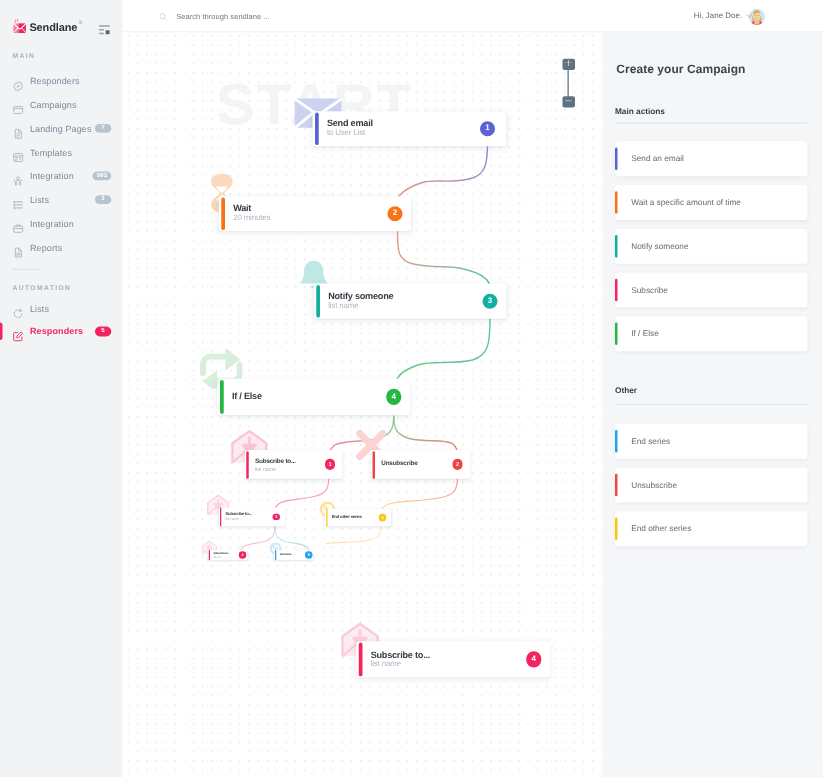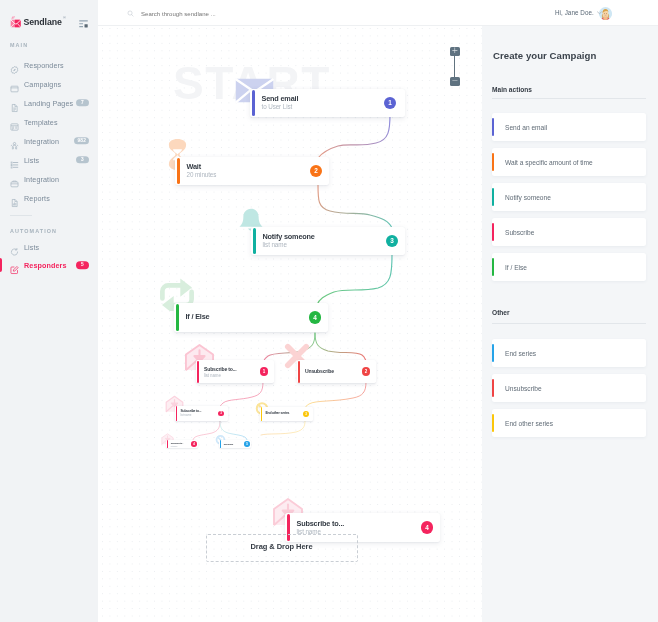--- a/index.html
+++ b/index.html
@@ -400,23 +400,20 @@
         <div class="bar" style="background: rgb(38, 163, 232); left: 0.9px; width: 1.17px; top: 0.2px; bottom: 0.2px;"></div>
         <div class="ttl" style="left: 4.8px; font-size: 2.19px; top: 2.7px;">End series</div>
         <div class="badge" style="background: rgb(38, 163, 232); left: 25.2px; top: 1.2px; width: 5.6px; height: 5.6px; font-size: 2.88px;">5</div>
       </div>
       <div class="node" style="left: 187px; top: 487px; width: 155px; height: 29px; border-radius: 2.5px; box-shadow: rgba(80, 95, 120, 0.11) 0px 1.5px 5px, rgba(80, 95, 120, 0.05) 0px 0.4px 1px;">
         <div class="bar" style="background: rgb(244, 36, 94); left: 2px; width: 2.6px; top: 0.6px; bottom: 0.6px;"></div>
         <div class="ttl" style="left: 11.5px; font-size: 7.3px; top: 6.5px;">Subscribe to...</div>
         <div class="sub" style="left: 11.5px; font-size: 6.3px; top: 15.7px;">list name</div>
         <div class="badge" style="background: rgb(244, 36, 94); left: 135.8px; top: 8.3px; width: 12.4px; height: 12.4px; font-size: 6.4px;">4</div>
       </div>
-      <div id="dropzone">
-        <span>Drag &amp; Drop Here</span>
-      </div>
       <div id="zoomctl">
         <div id="zline"></div>
         <div class="zbtn" style="top:0">
           <span>+</span>
         </div>
         <div class="zbtn" style="top:30px">
           <span>−</span>
         </div>
       </div>
     </div>

